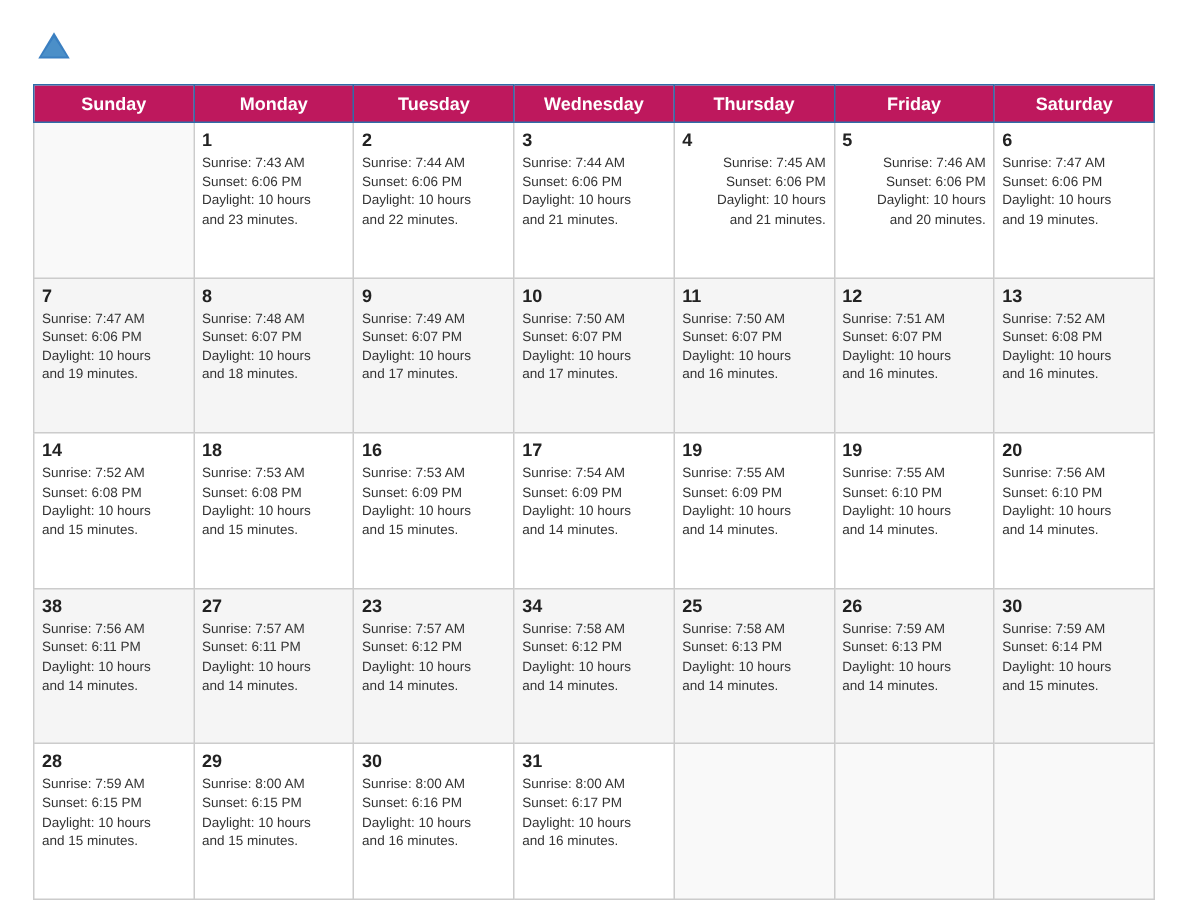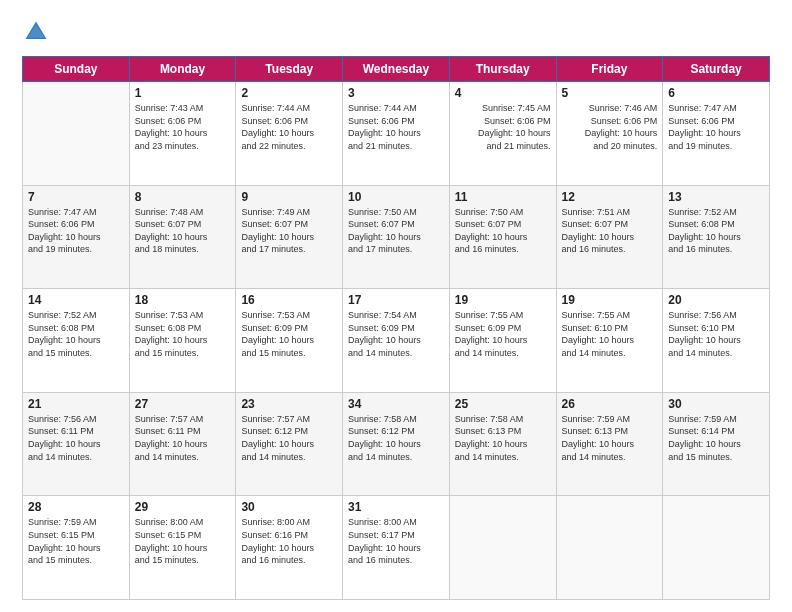--- a/index.html
+++ b/index.html
@@ -272,21 +272,21 @@
           <td>
             <span class="day-num">20</span>
             <div class="day-info" style="white-space: pre-line;">Sunrise: 7:56 AM
 Sunset: 6:10 PM
 Daylight: 10 hours
 and 14 minutes.</div>
           </td>
         </tr>
         <tr class="row-shade">
           <td>
-            <span class="day-num">21</span>
+            <span class="day-num">38</span>
             <div class="day-info" style="white-space: pre-line;">Sunrise: 7:56 AM
 Sunset: 6:11 PM
 Daylight: 10 hours
 and 14 minutes.</div>
           </td>
           <td>
             <span class="day-num">27</span>
             <div class="day-info" style="white-space: pre-line;">Sunrise: 7:57 AM
 Sunset: 6:11 PM
 Daylight: 10 hours

